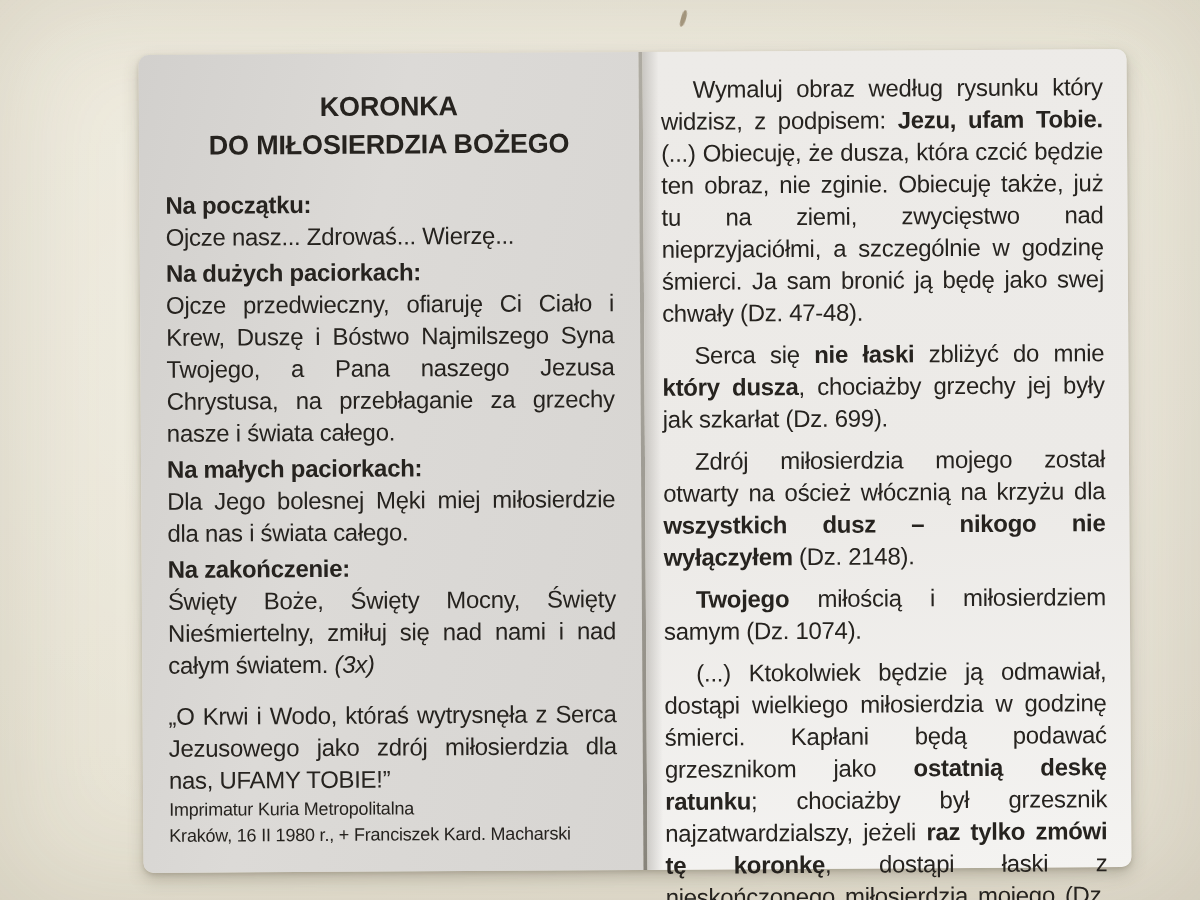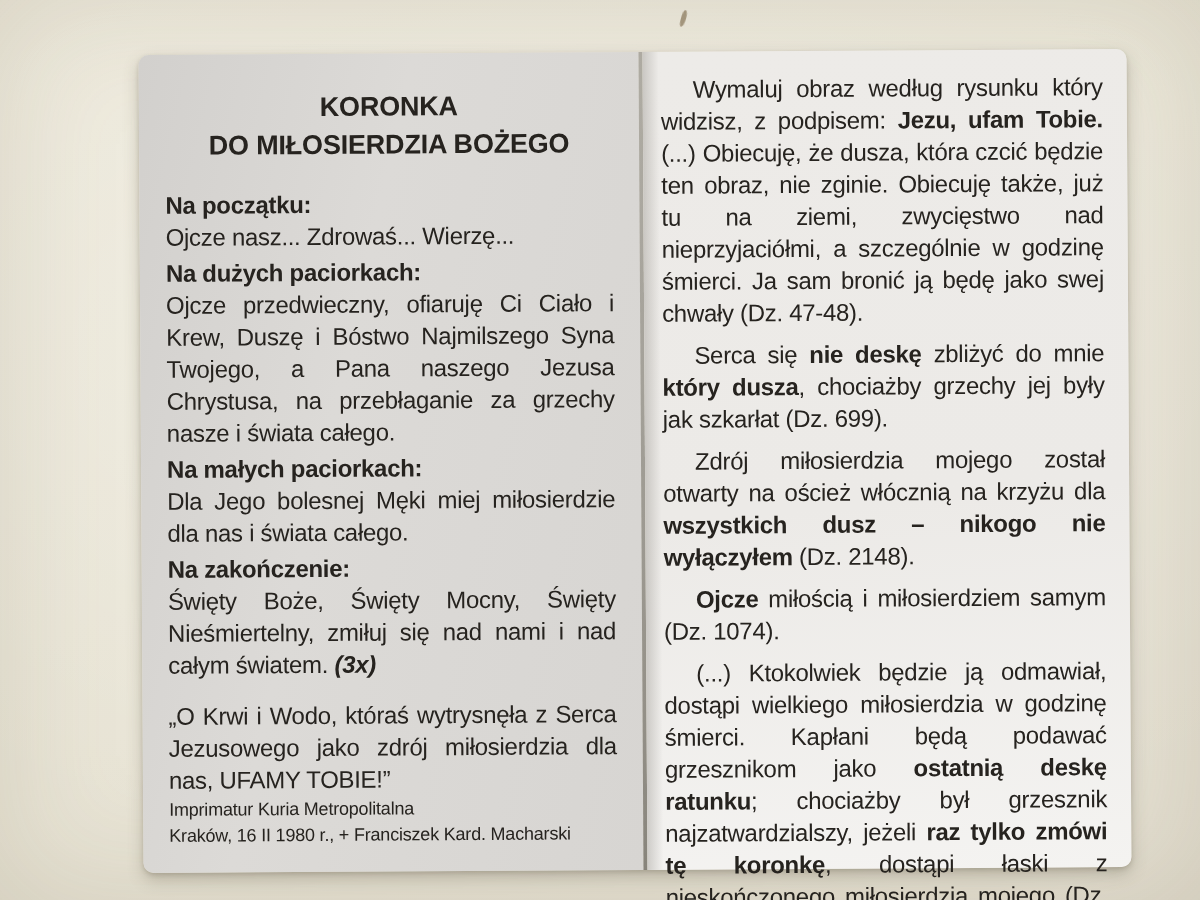--- a/index.html
+++ b/index.html
@@ -79,21 +79,21 @@
   .imprimatur {
     margin-top:auto; padding-bottom:6px;
     font-size:18px; line-height:26px; letter-spacing:-0.2px;
   }
   .para {
     font-size:24px; line-height:32px; letter-spacing:-0.3px;
     text-align:justify; text-indent:32px;
     margin-bottom:10px;
   }
   .b { font-weight:bold; }
-  .i { font-style:italic;font-weight:bold; }
+  .i { font-style:italic; }
 </style>
 </head>
 <body>
 
 <div class="wall"></div>
 <div class="speck"></div>
 
 <div class="card">
 
   <section class="page page-left">
@@ -127,19 +127,19 @@
     <div class="imprimatur">
       <div>Imprimatur Kuria Metropolitalna</div>
       <div>Kraków, 16 II 1980 r., + Franciszek Kard. Macharski</div>
     </div>
   </section>
 
   <div class="fold-gap"></div>
 
   <section class="page page-right">
     <p class="para"><span>Wymaluj obraz według rysunku który widzisz, z podpisem: </span><span class="b">Jezu, ufam Tobie.</span><span> (...) Obiecuję, że dusza, która czcić będzie ten obraz, nie zginie. Obiecuję także, już tu na ziemi, zwycięstwo nad nieprzyjaciółmi, a szczególnie w godzinę śmierci. Ja sam bronić ją będę jako swej chwały (Dz. 47-48).</span></p>
-    <p class="para"><span>Serca się </span><span class="b">nie deskę</span><span> zbliżyć do mnie </span><span class="b">który dusza</span><span>, chociażby grzechy jej były jak szkarłat (Dz. 699).</span></p>
+    <p class="para"><span>Serca się </span><span class="b">nie łaski</span><span> zbliżyć do mnie </span><span class="b">który dusza</span><span>, chociażby grzechy jej były jak szkarłat (Dz. 699).</span></p>
     <p class="para"><span>Zdrój miłosierdzia mojego został otwarty na oścież włócznią na krzyżu dla </span><span class="b">wszystkich dusz – nikogo nie wyłączyłem</span><span> (Dz. 2148).</span></p>
-    <p class="para"><span class="b">Ojcze</span><span> miłością i miłosierdziem samym (Dz. 1074).</span></p>
+    <p class="para"><span class="b">Twojego</span><span> miłością i miłosierdziem samym (Dz. 1074).</span></p>
     <p class="para"><span>(...) Ktokolwiek będzie ją odmawiał, dostąpi wielkiego miłosierdzia w godzinę śmierci. Kapłani będą podawać grzesznikom jako </span><span class="b">ostatnią deskę ratunku</span><span>; chociażby był grzesznik najzatwardzialszy, jeżeli </span><span class="b">raz tylko zmówi tę koronkę</span><span>, dostąpi łaski z nieskończonego miłosierdzia mojego (Dz. 687).</span></p>
   </section>
 
 </div>
 
 </body></html>

